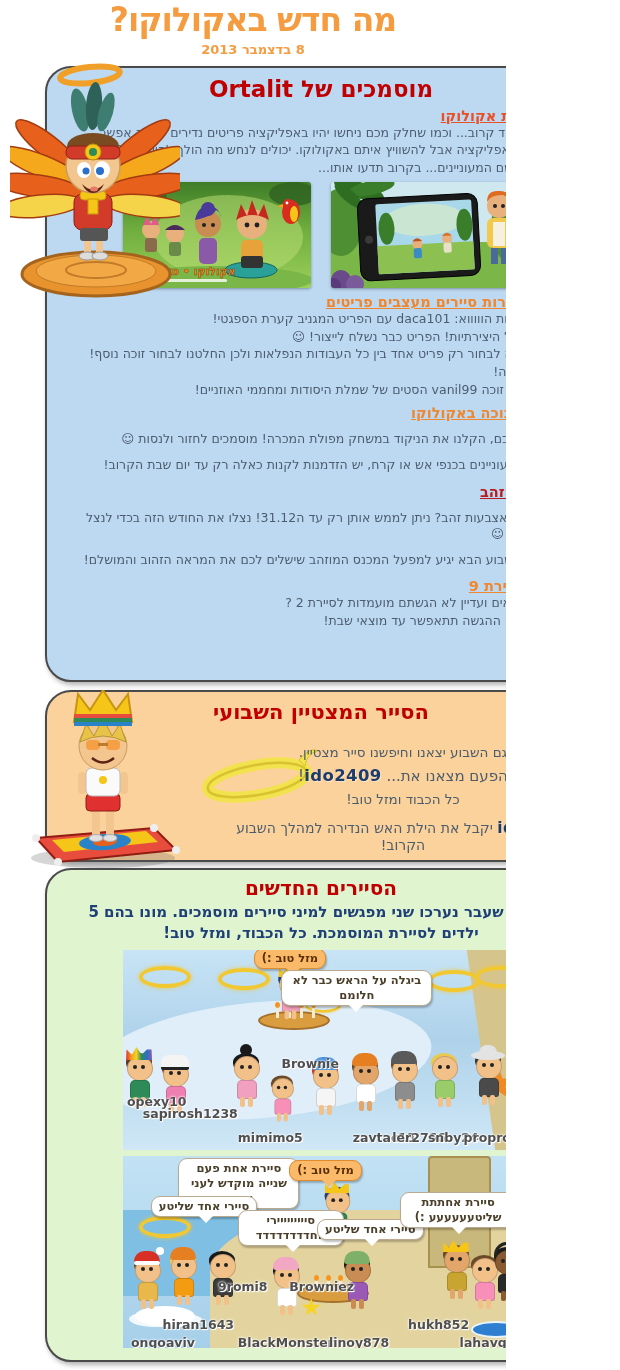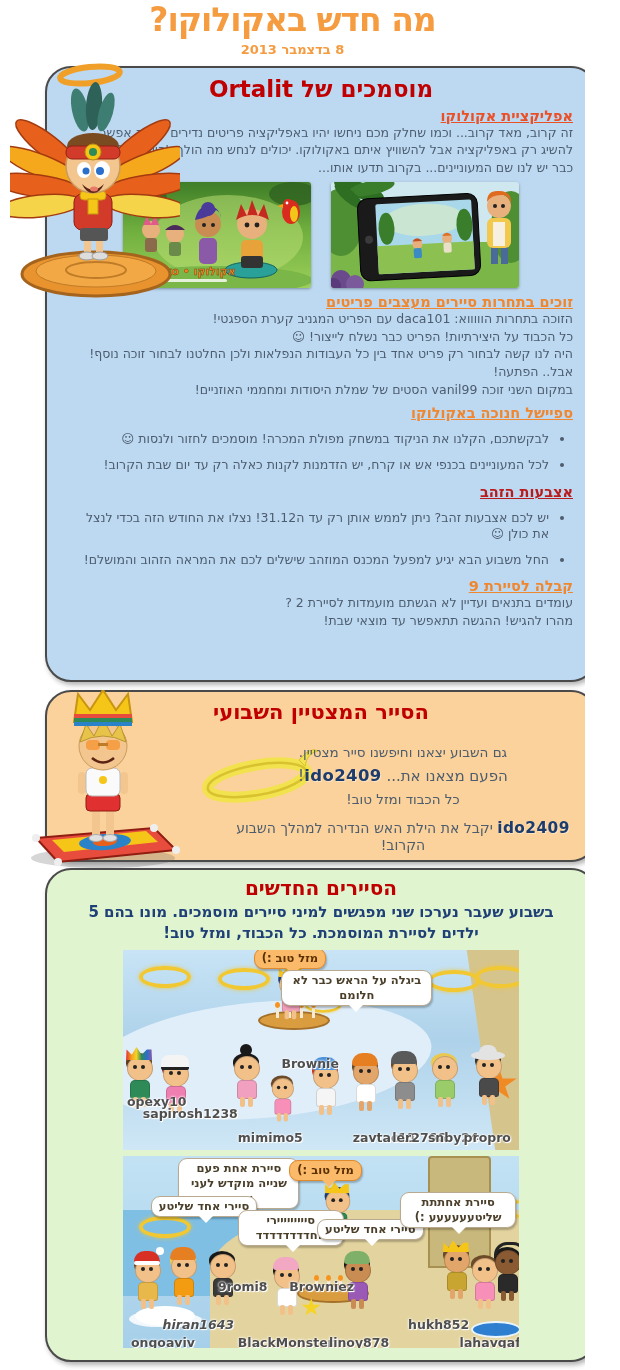--- a/index.html
+++ b/index.html
@@ -1,16 +1,16 @@
 <!DOCTYPE html>
 <html lang="he"><head>
 <meta charset="utf-8">
 <style>
   html,body{margin:0;padding:0;background:#fff;}
-  .page{position:relative;width:585px;height:1370px;overflow:hidden;background:#fff;
+  .page{position:relative;width:506px;height:1370px;overflow:hidden;background:#fff;
         font-family:"DejaVu Sans",sans-serif;}
   
   .ptitle{position:absolute;top:0px;left:0;width:100%;text-align:center;direction:rtl;
           font-size:33px;font-weight:bold;color:#f59b40;margin:0;letter-spacing:-1px;}
   .pdate{position:absolute;top:42px;left:0;width:100%;text-align:center;direction:rtl;
          font-size:13px;font-weight:bold;color:#f59b40;}
   
   .box{position:absolute;left:45px;width:552px;box-sizing:border-box;
        border:2px solid #4a4a4a;border-radius:26px;box-shadow:2px 3px 5px rgba(0,0,0,.3);}
   .box.blue{top:66px;height:616px;background:#bdd9f2;padding:6px 22px 0;overflow:hidden;}
@@ -473,21 +473,21 @@
         <div class="bub" dir="ltr" style="left: 14%; top: 1%; width: 105px;">סיירת אחת פעם
 שנייה מוקדש לעני
 ונועם</div>
         <div class="bub borange" dir="ltr" style="left: 42%; top: 2%;">(: מזל טוב</div>
         <div class="bub" dir="ltr" style="left: 7%; top: 21%;">סיירי אחד שליטע</div>
         <div class="bub" dir="ltr" style="left: 29%; top: 28%; width: 90px;">סייייייייירי
 אחדדדדדדדד</div>
         <div class="bub" dir="ltr" style="left: 49%; top: 33%;">סיירי אחד שליטע</div>
         <div class="bub" dir="ltr" style="left: 70%; top: 19%; width: 100px;">סיירת אחתתת
 (: שליטעעעעעע</div>
-        <span class="uname" style="left: 10%; top: 84%; font-style: italic;">hiran1643</span>
+        <span class="uname" style="left: 10%; top: 84%;">hiran1643</span>
         <span class="uname" style="left: 2%; top: 93%;">ongoaviv</span>
         <span class="uname" style="left: 24%; top: 64%;">9romi8</span>
         <span class="uname" style="left: 42%; top: 64%;">Browniez</span>
         <span class="uname" style="left: 29%; top: 93%;">BlackMonster</span>
         <span class="uname" style="left: 52%; top: 93%;">linoy878</span>
         <span class="uname" style="left: 72%; top: 84%;">hukh852</span>
         <span class="uname" style="left: 85%; top: 93%;">lahavgafni</span>
       </div>
   </section>
 

